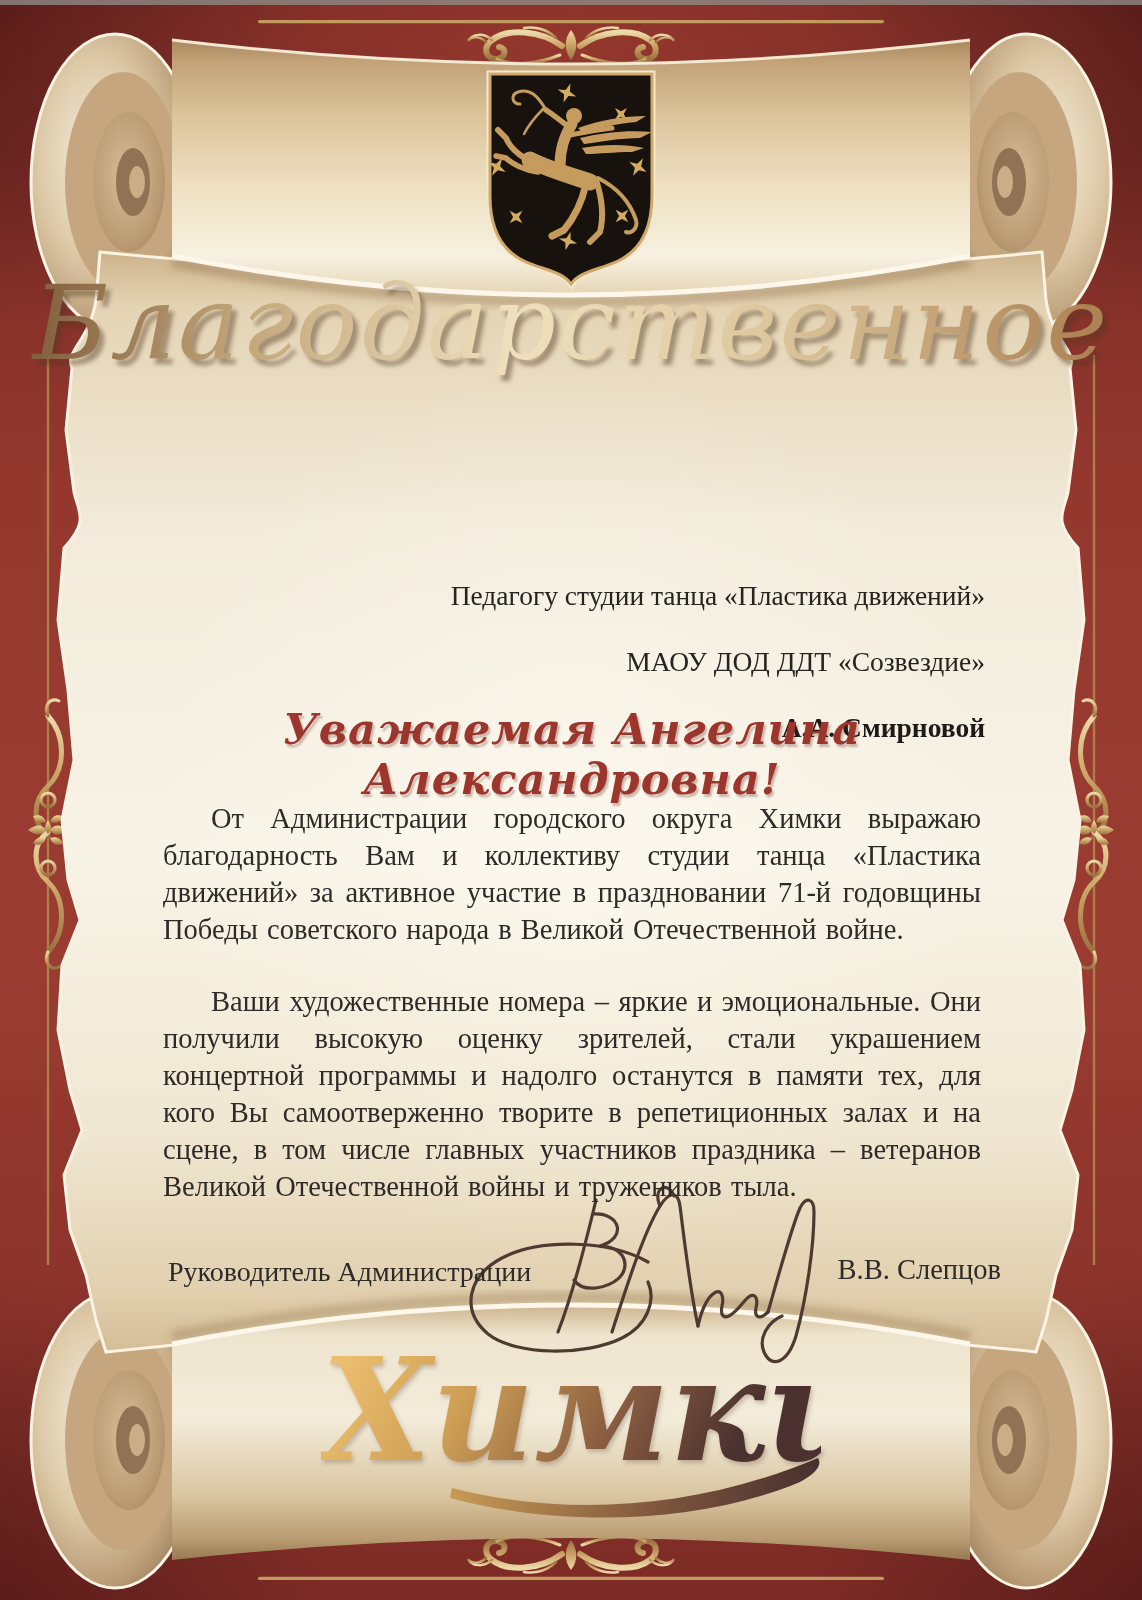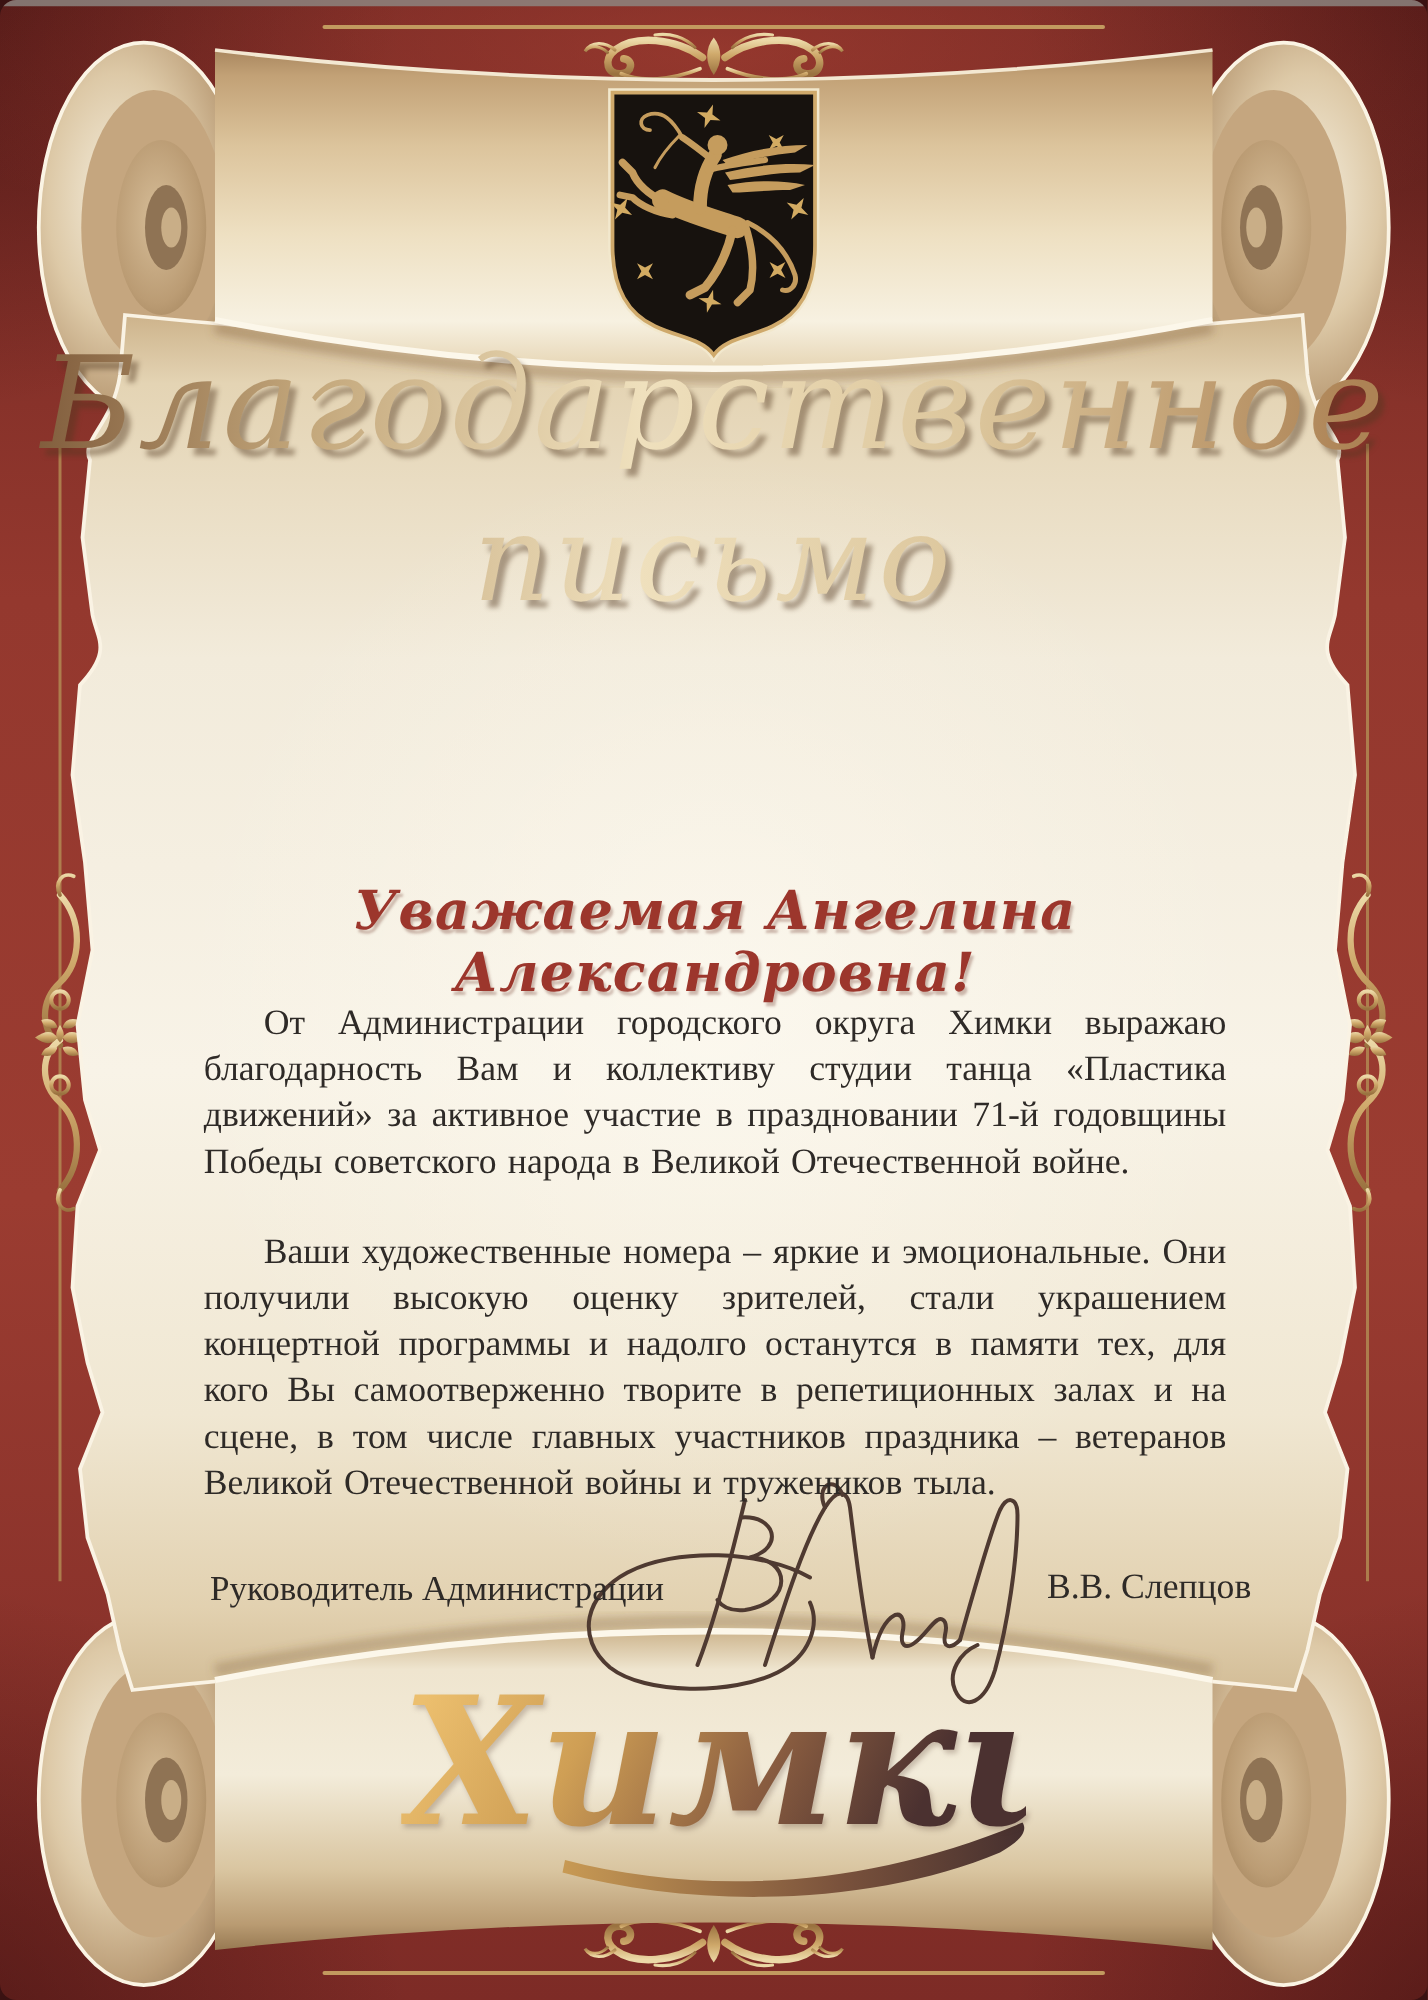--- a/index.html
+++ b/index.html
@@ -8,21 +8,20 @@
     background-color:#8e352c;
     background-image:
       radial-gradient(ellipse 640px 820px at 571px 820px, rgba(205,92,70,0.50) 0%, rgba(205,92,70,0) 70%),
       radial-gradient(ellipse 900px 260px at 571px 40px,  rgba(190,75,58,0.45) 0%, rgba(190,75,58,0) 75%),
       radial-gradient(circle 560px at -60px -60px,   rgba(46,10,10,0.55) 0%, rgba(46,10,10,0) 70%),
       radial-gradient(circle 560px at 1200px -60px,  rgba(46,10,10,0.55) 0%, rgba(46,10,10,0) 70%),
       radial-gradient(circle 560px at -60px 1660px,  rgba(46,10,10,0.55) 0%, rgba(46,10,10,0) 70%),
       radial-gradient(circle 560px at 1200px 1660px, rgba(46,10,10,0.55) 0%, rgba(46,10,10,0) 70%),
       linear-gradient(180deg,#6f2622 0%,#94382e 30%,#9b3c31 60%,#7d2b26 100%);
     font-family:"Liberation Serif","DejaVu Serif",serif;
-    border-radius:13px;
   }
   .scan-edge{position:absolute;left:0;top:0;width:100%;height:5px;background:#8d8a85;opacity:.8;}
   .art{position:absolute;left:0;top:0;}
   .txt{position:absolute;white-space:pre-line;}
 
   .title-script{
     left:0;width:1142px;text-align:center;
     font-family:"DejaVu Serif",serif;font-style:italic;font-weight:normal;line-height:1;
     background:linear-gradient(93deg,#7e5a3a 2%,#c4a87c 22%,#efe0bd 45%,#dcc69c 68%,#ad8355 95%);
     -webkit-background-clip:text;background-clip:text;color:transparent;
@@ -240,22 +239,26 @@
       <path d="M612 1332 C628 1282 644 1232 660 1206 C670 1190 678 1192 680 1206 C684 1238 690 1290 698 1326"></path>
       <path d="M660 1206 C652 1188 668 1180 674 1196"></path>
       <path d="M698 1326 C702 1308 708 1296 716 1292 C722 1290 724 1298 722 1306 C720 1316 724 1320 732 1314 C740 1308 744 1300 750 1296 C756 1293 758 1300 756 1308 C754 1318 760 1320 768 1312"></path>
       <path d="M768 1312 C780 1270 792 1226 800 1208 C806 1196 814 1198 814 1212 C814 1248 806 1300 796 1336 C788 1362 772 1370 764 1352 C758 1338 768 1322 782 1316"></path>
     </g>
 
     <path d="M452 1488 C560 1516 690 1512 818 1458 C822 1464 818 1472 800 1482 C700 1524 560 1528 450 1498 Z" fill="url(#swooshGrad)"></path>
   </svg>
 
   <div class="txt title-script title-1">Благодарственное</div>
-  <div class="txt title-script title-2">письмо</div>
-
+
+  <div class="txt addressee">
+    <div>Педагогу студии танца «Пластика движений»</div>
+    <div>МАОУ ДОД ДДТ «Созвездие»</div>
+    <div class="bold">А.А. Смирновой</div>
+  </div>
 
   <div class="txt greeting">Уважаемая Ангелина Александровна!</div>
 
   <div class="txt bodytext">
     <p>От Администрации городского округа Химки выражаю благодарность Вам и коллективу студии танца «Пластика движений» за активное участие в праздновании 71-й годовщины Победы советского народа в Великой Отечественной войне.</p>
     <p>Ваши художественные номера – яркие и эмоциональные. Они получили высокую оценку зрителей, стали украшением концертной программы и надолго останутся в памяти тех, для кого Вы самоотверженно творите в репетиционных залах и на сцене, в том числе главных участников праздника – ветеранов Великой Отечественной войны и тружеников тыла.</p>
   </div>
 
   <div class="txt sig-position">
     <div>Руководитель Администрации</div>

